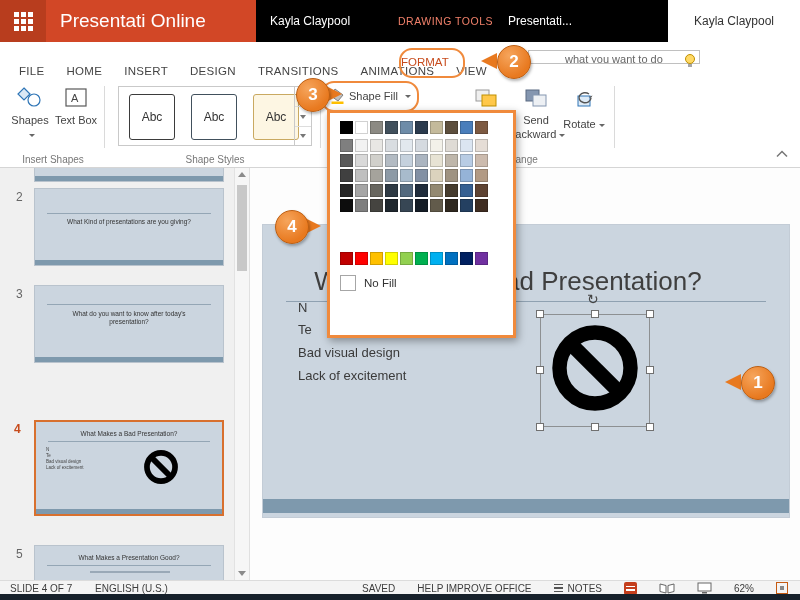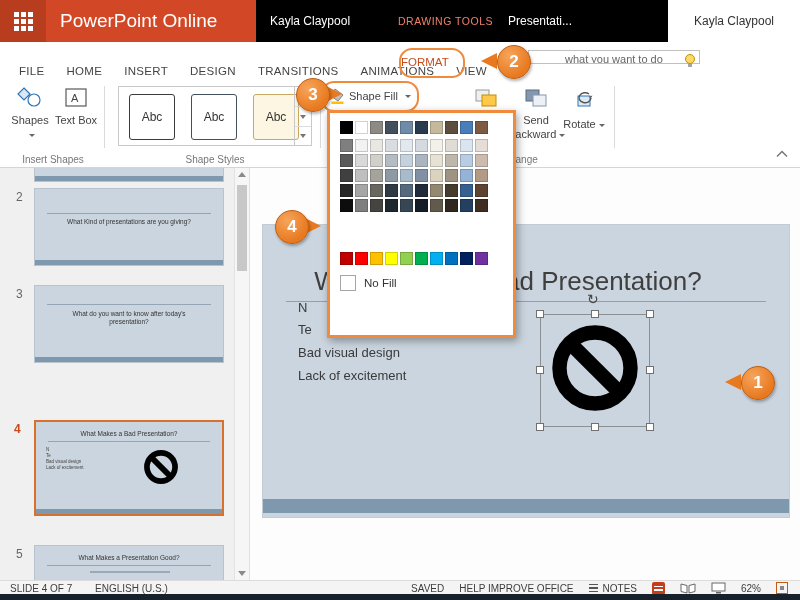--- a/index.html
+++ b/index.html
@@ -45,21 +45,21 @@
   .thumb .bar{position:absolute;left:0;right:0;bottom:0;height:5px;background:#7E99AD;}
   .thumb .rule{position:absolute;left:12px;right:12px;height:1px;background:#94A6B5;}
   .ttext{position:absolute;left:4px;right:4px;text-align:center;font-size:6.5px;line-height:8px;color:#333;}
   .thumbnum{position:absolute;font-size:12px;color:#666;}
   .minibullet{font-size:4.5px;line-height:6px;color:#444;}
   
   .slide{left:262px;top:224px;width:528px;height:294px;background:#CBD5DF;border:1px solid #C3CCD6;box-sizing:border-box;}
   .handle{position:absolute;width:8px;height:8px;box-sizing:border-box;background:#fff;border:1px solid #707070;z-index:22;}
   
   .statusbar{left:0;top:580px;width:800px;height:14px;background:#F4F4F4;border-top:1px solid #DCDCDC;font-size:10px;color:#3C3C3C;}
-  .statusright{position:absolute;right:12px;top:0;height:14px;display:flex;align-items:center;gap:15px;}
+  .statusright{position:absolute;right:12px;top:0;height:14px;display:flex;align-items:center;gap:22px;}
   .hamb{display:flex;flex-direction:column;gap:2px;}
   .hamb i{display:block;width:9px;height:1.5px;background:#555;}
 </style>
 </head>
 <body>
 
 <div id="app">
 
   <div class="abs titlebar">
     <div class="abs launcher">
@@ -68,21 +68,21 @@
           <i></i>
           <i></i>
           <i></i>
           <i></i>
           <i></i>
           <i></i>
           <i></i>
           <i></i>
         </span>
     </div>
-    <div class="abs nw" style="left:60px;top:10px;font-size:19px;color:#fff;">PowerPoint Online</div>
+    <div class="abs nw" style="left:60px;top:10px;font-size:19px;color:#fff;">Presentati Online</div>
   </div>
   <div class="abs blackseg">
     <div class="abs nw" style="left:14px;top:14px;font-size:12px;color:#fff;">Kayla Claypool</div>
     <div class="abs nw" style="left:142px;top:15px;font-size:10.5px;letter-spacing:.5px;color:#F0806A;">DRAWING TOOLS</div>
     <div class="abs nw" style="left:252px;top:14px;font-size:12px;color:#fff;">Presentati...</div>
   </div>
   <div class="abs whiteseg">
     <div class="abs nw" style="left:0;right:0;top:14px;font-size:12px;color:#333;text-align:center;">Kayla Claypool</div>
   </div>
 

